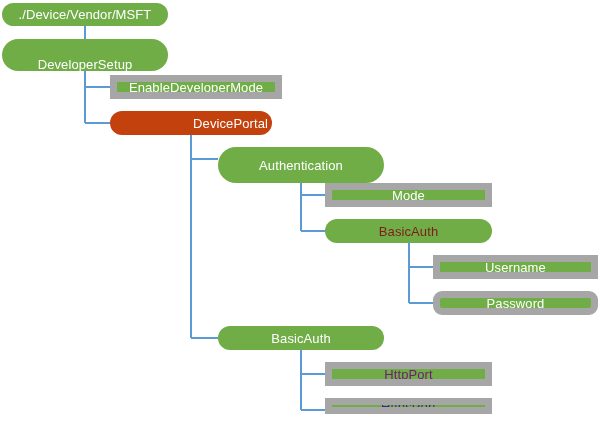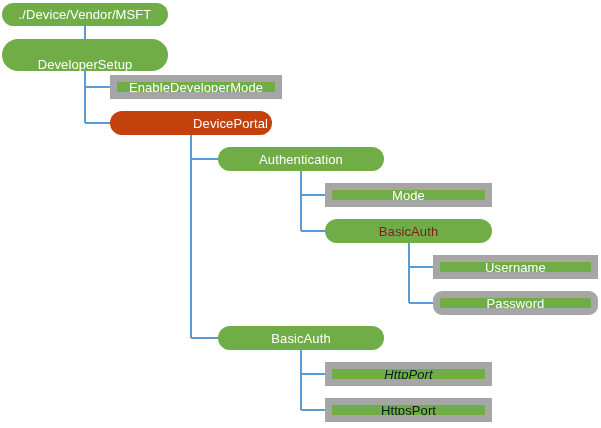--- a/index.html
+++ b/index.html
@@ -87,38 +87,38 @@
       </div>
       <div class="node pill" style="left: 2px; top: 39px; width: 166px; height: 32px; background: rgb(112, 173, 71); color: rgb(255, 255, 255); align-items: flex-end;">
         <span class="node-label">DeveloperSetup</span>
       </div>
       <div class="node rect" style="left: 110px; top: 75px; width: 172px; height: 24px; background: rgb(112, 173, 71); color: rgb(255, 255, 255); border-color: rgb(166, 166, 166);">
         <span class="node-label">EnableDeveloperMode</span>
       </div>
       <div class="node pill" style="left: 110px; top: 111px; width: 162px; height: 24px; background: #c2410c; color: rgb(255, 255, 255); justify-content: flex-end;">
         <span class="node-label">DevicePortal</span>
       </div>
-      <div class="node pill" style="left: 218px; top: 147px; width: 166px; height: 24px; background: rgb(112, 173, 71); color: rgb(255, 255, 255); justify-content: center;">
+      <div class="node pill" style="left: 218px; top: 147px; width: 166px; height: 36px; background: rgb(112, 173, 71); color: rgb(255, 255, 255); justify-content: center;">
         <span class="node-label">Authentication</span>
       </div>
       <div class="node rect" style="left: 325px; top: 183px; width: 167px; height: 24px; background: rgb(112, 173, 71); color: rgb(255, 255, 255); border-color: rgb(166, 166, 166);">
         <span class="node-label">Mode</span>
       </div>
       <div class="node pill" style="left: 325px; top: 219px; width: 167px; height: 24px; background: rgb(112, 173, 71); color: #7f1d1d;">
         <span class="node-label">BasicAuth</span>
       </div>
       <div class="node rect" style="left: 433px; top: 255px; width: 165px; height: 24px; background: rgb(112, 173, 71); color: rgb(255, 255, 255); border-color: rgb(166, 166, 166);">
         <span class="node-label">Username</span>
       </div>
       <div class="node rect" style="left: 433px; top: 291px; width: 165px; height: 24px; background: rgb(112, 173, 71); color: rgb(255, 255, 255); border-color: rgb(166, 166, 166); border-radius: 9px;">
         <span class="node-label">Password</span>
       </div>
       <div class="node pill" style="left: 218px; top: 326px; width: 166px; height: 24px; background: rgb(112, 173, 71); color: rgb(255, 255, 255);">
         <span class="node-label">BasicAuth</span>
       </div>
-      <div class="node rect" style="left: 325px; top: 362px; width: 167px; height: 24px; background: rgb(112, 173, 71); color: #0f172a; border-color: rgb(166, 166, 166); font-style: italic;">
+      <div class="node rect" style="left: 325px; top: 362px; width: 167px; height: 24px; background: rgb(112, 173, 71); color: #701a75; border-color: rgb(166, 166, 166);">
         <span class="node-label">HttpPort</span>
       </div>
-      <div class="node rect" style="left: 325px; top: 398px; width: 167px; height: 24px; background: rgb(112, 173, 71); color: #0f172a; border-color: rgb(166, 166, 166);">
+      <div class="node rect" style="left: 325px; top: 398px; width: 167px; height: 16px; background: rgb(112, 173, 71); color: #4c1d95; border-color: rgb(166, 166, 166);">
         <span class="node-label">HttpsPort</span>
       </div>
     </div>
 </div>
 
 </body></html>

